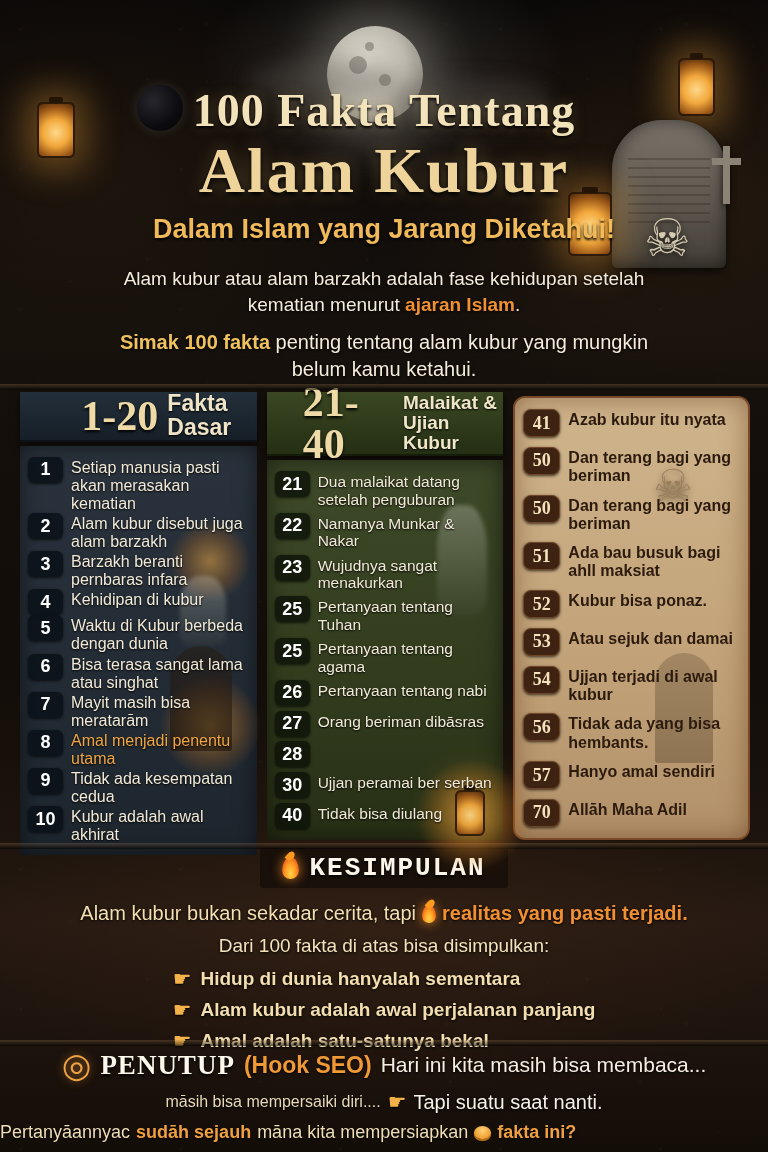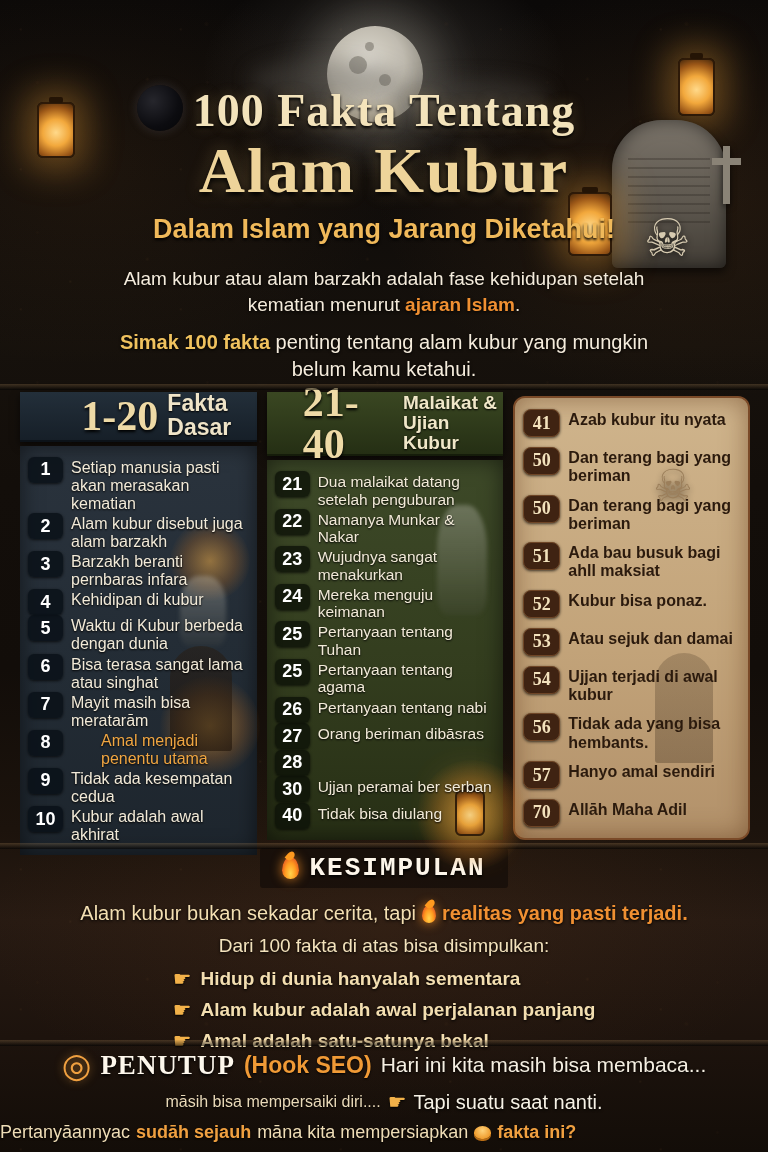--- a/index.html
+++ b/index.html
@@ -84,21 +84,21 @@
   .item{display:flex;gap:8px;align-items:flex-start;position:relative;z-index:2;}
   .badge{flex:0 0 auto;min-width:27px;height:26px;padding:0 4px;display:flex;align-items:center;justify-content:center;
     border-radius:6px;font-weight:bold;font-size:18px;background:rgba(9,16,23,.85);color:#fff;
     box-shadow:0 1px 3px rgba(0,0,0,.7);}
   .col2 .badge{background:rgba(12,18,8,.8);}
   .col3 .badge{background:#3f2312;color:#f3e2bd;border:1px solid #6e4526;border-radius:8px;
     font-family:"Liberation Serif",serif;}
   .itext{font-size:16px;line-height:1.13;color:#f2ead8;text-shadow:0 1px 2px #000;padding-top:2px;}
   .col2 .itext{font-size:15.5px;}
   .col3 .itext{color:#2b1a0d;font-weight:bold;text-shadow:none;font-size:16px;}
-  .itext.hl{color:#f0a642;margin-left:30px;}
+  .itext.hl{color:#f0a642;}
   .deco{position:absolute;pointer-events:none;z-index:1;}
   .statue{background:linear-gradient(180deg,rgba(200,200,190,.35),rgba(90,90,80,.15));filter:blur(2px);
     border-radius:40% 40% 20% 20%;}
   .tomb-sil{background:linear-gradient(180deg,rgba(40,25,12,.45),rgba(30,18,8,.6));border-radius:40px 40px 4px 4px;}
   
   .kes{position:absolute;left:0;right:0;top:848px;text-align:center;}
   .kes-head{display:inline-flex;align-items:center;gap:10px;background:rgba(20,12,8,.72);
     padding:5px 22px;border-radius:3px;}
   .kes-head .t{font-family:Liberation Mono, monospace;font-weight:bold;font-size:26px;color:#fdf6ea;
     letter-spacing:2px;text-shadow:0 2px 3px #000;}
@@ -233,24 +233,20 @@
           </div>
           <div class="item">
             <span class="badge">22</span>
             <span class="itext">Namanya Munkar &amp; Nakar</span>
           </div>
           <div class="item">
             <span class="badge">23</span>
             <span class="itext">Wujudnya sangat menakurkan</span>
           </div>
           <div class="item">
-            <span class="badge">24</span>
-            <span class="itext">Mereka menguju keimanan</span>
-          </div>
-          <div class="item">
             <span class="badge">25</span>
             <span class="itext">Pertanyaan tentang Tuhan</span>
           </div>
           <div class="item">
             <span class="badge">25</span>
             <span class="itext">Pertanyaan tentang agama</span>
           </div>
           <div class="item">
             <span class="badge">26</span>
             <span class="itext">Pertanyaan tentang nabi</span>

